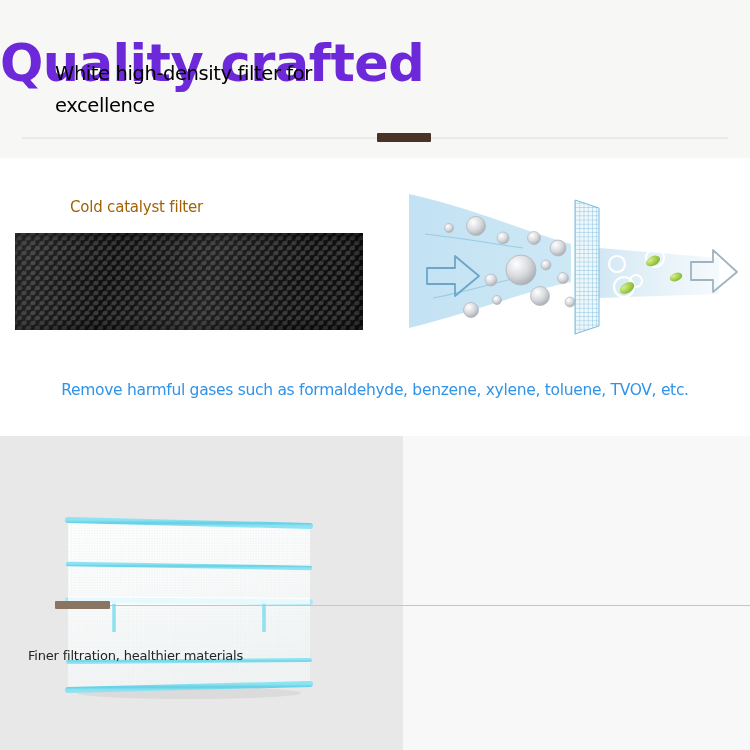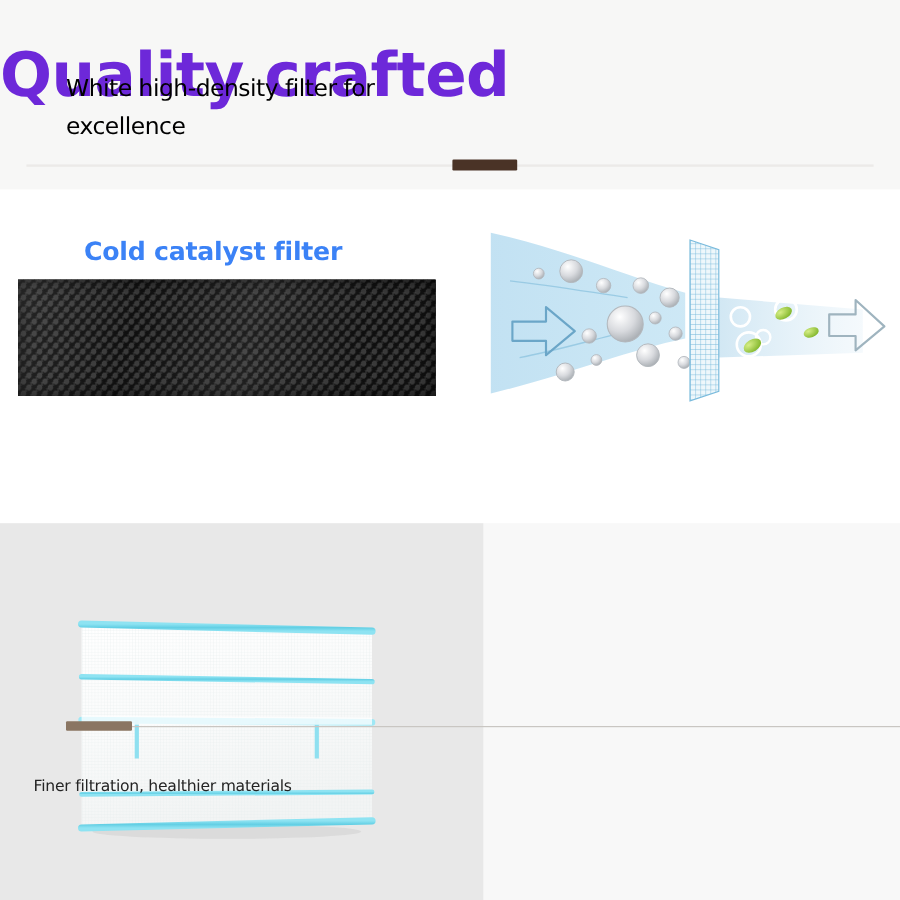--- a/index.html
+++ b/index.html
@@ -57,23 +57,23 @@
   .mid {
     position: absolute;
     left: 0; top: 158px;
     width: 750px;
     height: 278px;
     background: #ffffff;
   }
   .mid-title {
     position: absolute;
     left: 70px; top: 40px;
-    font-size: 21px;
-    font-weight: 700;
-    color: #3b82f6;
+    font-size: 15px;
+    font-weight: 400;
+    color: #a16207;
     font-family: "DejaVu Sans", sans-serif;
     letter-spacing: -0.2px;
   }
 
   
   .carbon-strip {
     position: absolute;
     left: 15px; top: 75px;
     width: 348px;
     height: 97px;
@@ -260,20 +260,21 @@
         <ellipse cx="250" cy="75" rx="7.5" ry="4.6" fill="url(#gLeaf)" transform="rotate(-28 250 75)"></ellipse>
         <ellipse cx="224" cy="102" rx="8" ry="5" fill="url(#gLeaf)" transform="rotate(-32 224 102)"></ellipse>
         <ellipse cx="273" cy="91" rx="6.5" ry="4" fill="url(#gLeaf)" transform="rotate(-20 273 91)"></ellipse>
       </g>
 
       <g>
         <path d="M288 76 L310 76 L310 64 L334 86 L310 106 L310 94 L288 94 Z" fill="none" stroke="#9fb4bf" stroke-width="1.8" stroke-linejoin="round"></path>
       </g>
     </svg>
 
+    <div class="mid-caption">Remove harmful gases such as formaldehyde, benzene, xylene, toluene, TVOV, etc.</div>
   </div>
 
   <div class="bottom-left">
     <svg class="product" viewBox="0 0 262 190">
       <defs>
         <linearGradient id="gMesh" x1="0" y1="0" x2="0.3" y2="1">
           <stop offset="0" stop-color="#ffffff"></stop>
           <stop offset="0.5" stop-color="#fafbfb"></stop>
           <stop offset="1" stop-color="#f2f4f4"></stop>
         </linearGradient>

